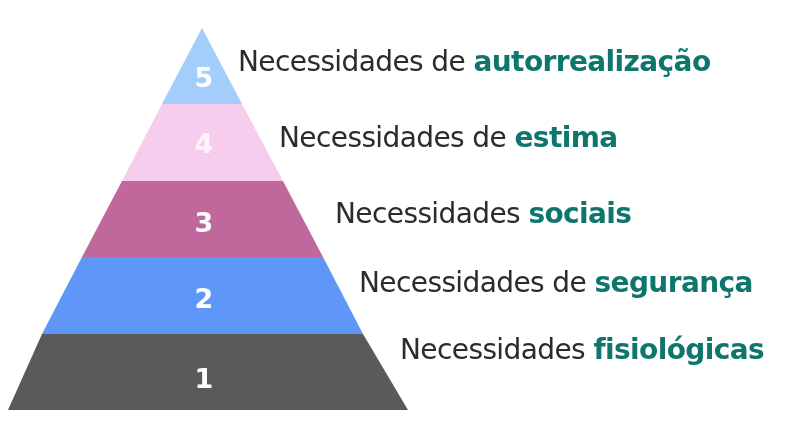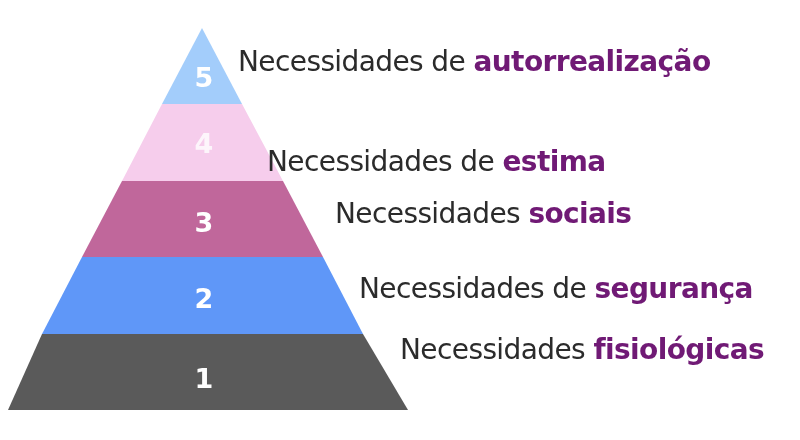--- a/index.html
+++ b/index.html
@@ -11,21 +11,21 @@
     #pyramid { position: absolute; left: 0; top: 0; }
     .num {
       font-family: "DejaVu Sans", sans-serif;
       font-weight: bold; font-size: 27px; fill: #ffffff;
     }
     .label {
       position: absolute; white-space: nowrap;
       font-size: 28px; color: #2b2b2b; line-height: 1;
       letter-spacing: -0.6px;
     }
-    .label b { font-weight: bold; color: #701a75; }
+    .label b { font-weight: bold; color: #0f766e; }
   </style>
 </head>
 <body>
 
 <svg id="pyramid" width="800" height="440" viewBox="0 0 800 440">
 
   <polygon class="lvl" points="202,28 242,104 162,104" fill="#A3CDFB"></polygon>
   <polygon class="lvl" points="162,104 242,104 283,181 122,181" fill="#F6CDEC"></polygon>
   <polygon class="lvl" points="122,181 283,181 323,257 82,257" fill="#C0679B"></polygon>
   <polygon class="lvl" points="82,257 323,257 363,334 42,334" fill="#5F97F8"></polygon>
@@ -34,24 +34,24 @@
   <text class="num" x="204" y="87" text-anchor="middle" fill-opacity="1">5</text>
   <text class="num" x="204" y="153" text-anchor="middle" fill-opacity="0.8">4</text>
   <text class="num" x="204" y="232" text-anchor="middle" fill-opacity="1">3</text>
   <text class="num" x="204" y="308" text-anchor="middle" fill-opacity="1">2</text>
   <text class="num" x="204" y="388" text-anchor="middle" fill-opacity="1">1</text>
 </svg>
 
 <div class="label" style="left:238px; top:48px;">
   <span>Necessidades de </span><b>autorrealização</b>
 </div>
-<div class="label" style="left:267px; top:124px;margin-top:24px;">
+<div class="label" style="left:279px; top:124px;">
   <span>Necessidades de </span><b>estima</b>
 </div>
 <div class="label" style="left:335px; top:200px;">
   <span>Necessidades </span><b>sociais</b>
 </div>
-<div class="label" style="left:359px; top:275px;">
+<div class="label" style="left:359px; top:269px;">
   <span>Necessidades de </span><b>segurança</b>
 </div>
 <div class="label" style="left:400px; top:336px;">
   <span>Necessidades </span><b>fisiológicas</b>
 </div>
 
 </body></html>

